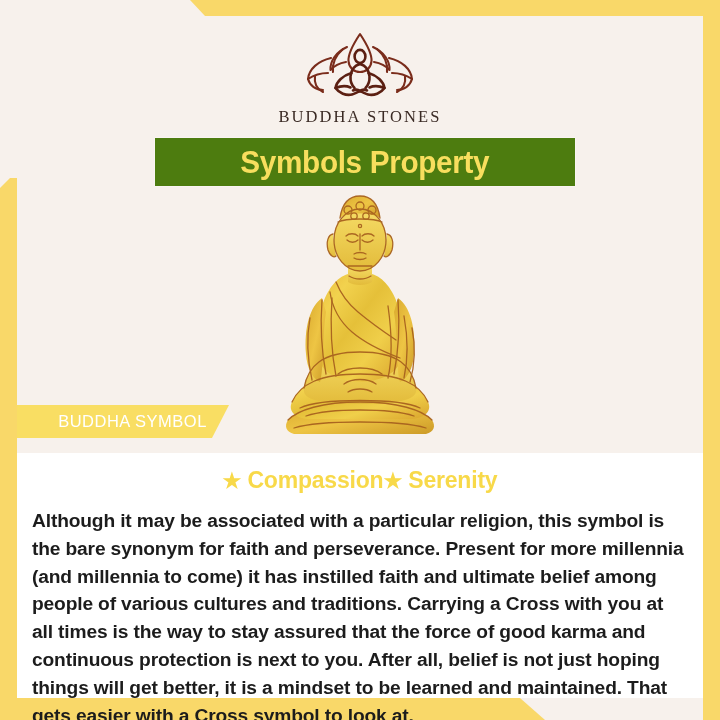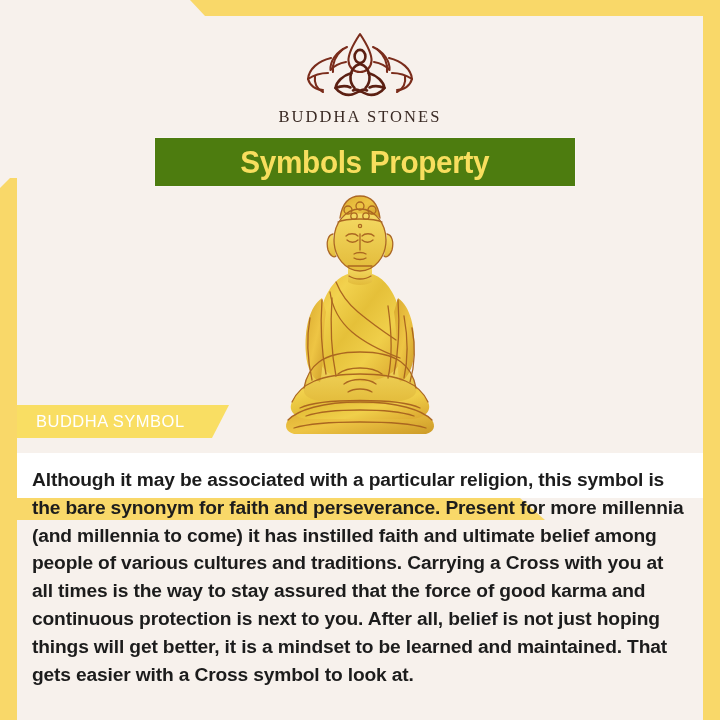--- a/index.html
+++ b/index.html
@@ -5,21 +5,21 @@
   * { margin:0; padding:0; box-sizing:border-box; }
   html,body { width:720px; height:720px; }
   body {
     font-family:"Liberation Sans", sans-serif;
     background:#f7f1ec;
     position:relative;
     overflow:hidden;
   }
   #page {
     position:absolute; inset:0;
-    width:720px; height:520px;
+    width:720px; height:720px;
     background:#f7f1ec;
   }
 
   
   .bar-top {
     position:absolute; left:0; top:0; width:720px; height:16px;
     background:#f9d869;
     clip-path: polygon(190px 0, 720px 0, 720px 16px, 205px 16px);
   }
   .bar-right {
@@ -81,21 +81,21 @@
     height:250px;
   }
   .buddha-svg { width:200px; height:248px; display:block; }
 
   
   .symbol-tag {
     position:absolute; left:17px; top:405px;
     width:212px; height:33px;
     background:#f9de63;
     clip-path: polygon(0 0, 212px 0, 195px 33px, 0 33px);
-    display:flex; align-items:center;
+    display:flex; align-items:center;justify-content:center;
   }
   .symbol-tag .tag-label {
     margin-left:19px;
     color:#ffffff;
     font-size:16.5px;
     letter-spacing:0.5px;
     font-weight:400;
   }
 
   
@@ -274,16 +274,21 @@
       </svg>
     </div>
 
   </div>
 
   <div class="symbol-tag">
     <span class="tag-label">BUDDHA SYMBOL</span>
   </div>
 
   <div class="panel">
+    <div class="subtitle-row">
+      <span class="star">★</span>
+      <span>Compassion</span><span class="star">★</span>
+      <span>Serenity</span>
+    </div>
     <p class="body-text">Although it may be associated with a particular religion, this symbol is the bare synonym for faith and perseverance. Present for more millennia (and millennia to come) it has instilled faith and ultimate belief among people of various cultures and traditions. Carrying a Cross with you at all times is the way to stay assured that the force of good karma and continuous protection is next to you. After all, belief is not just hoping things will get better, it is a mindset to be learned and maintained. That gets easier with a Cross symbol to look at.</p>
   </div>
 
 </div>
 
 </body></html>

